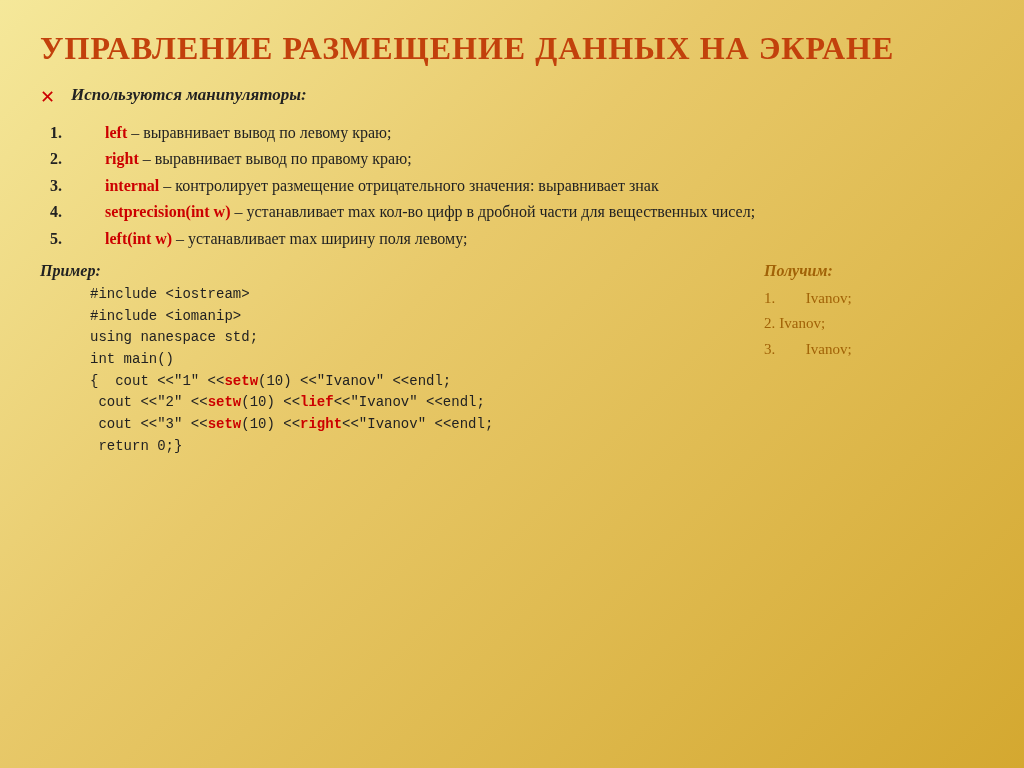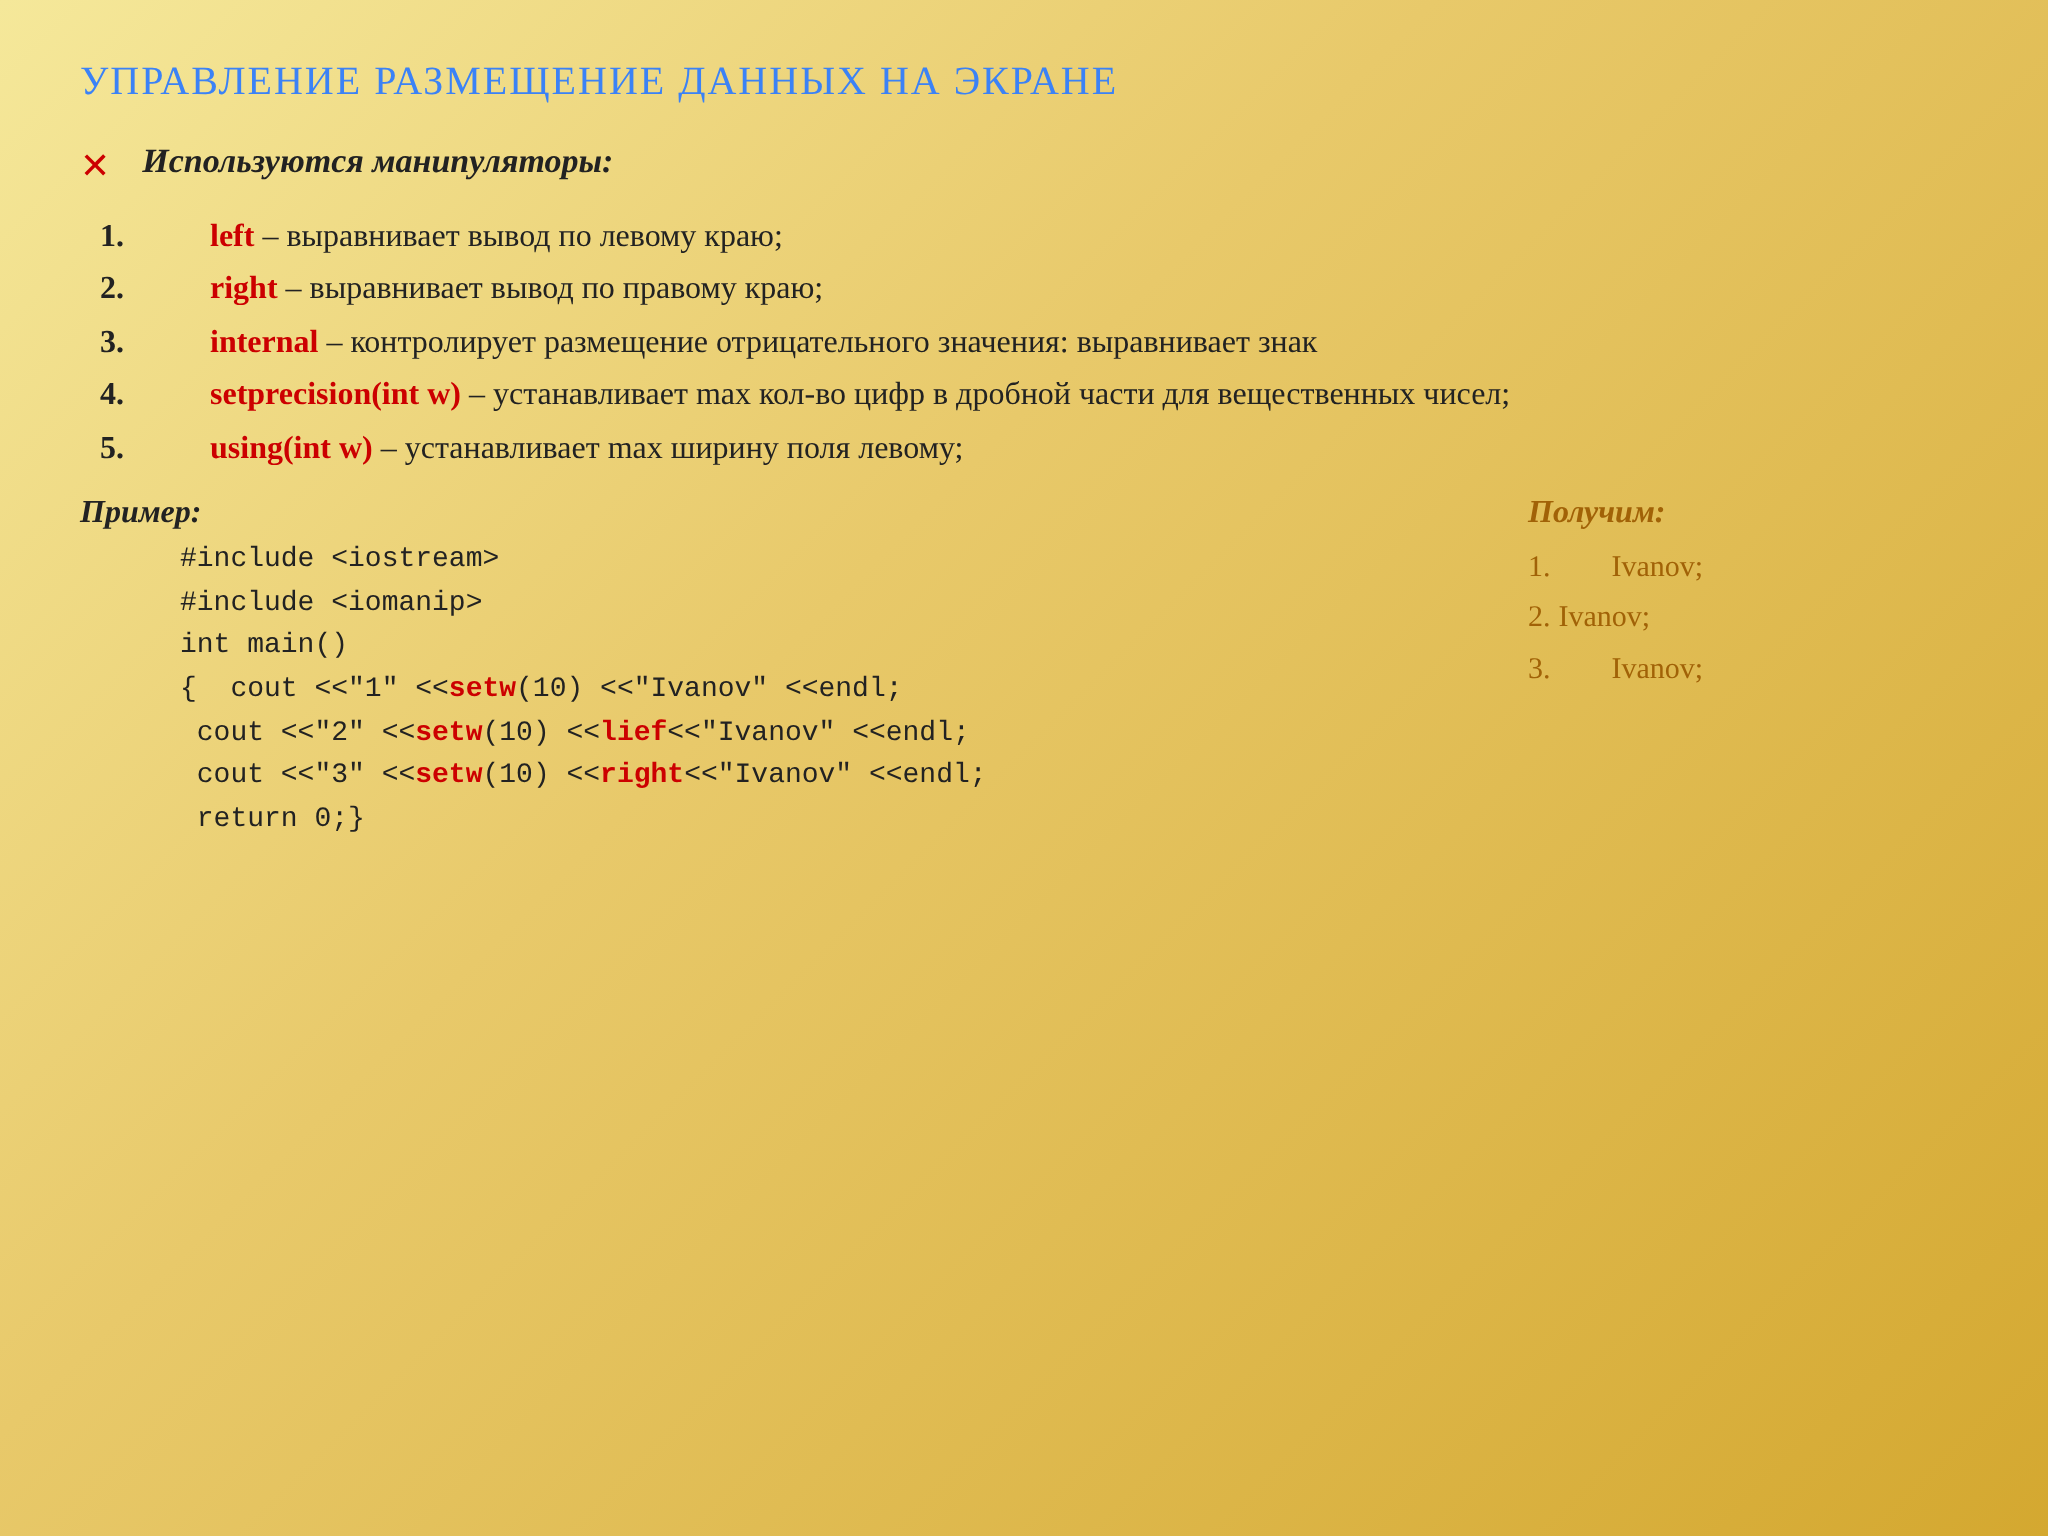--- a/index.html
+++ b/index.html
@@ -7,23 +7,23 @@
     body {
       width: 1024px;
       height: 768px;
       background: linear-gradient(135deg, #f5e89a 0%, #e8c96a 40%, #d4a830 100%);
       font-family: 'Times New Roman', Times, serif;
       overflow: hidden;
       padding: 30px 40px 20px 40px;
     }
 
     .title {
-      color: #3b82f6;
-      font-size: 20px;
-      font-weight: normal;
+      color: #c2410c;
+      font-size: 32px;
+      font-weight: bold;
       text-transform: uppercase;
       margin-bottom: 18px;
       letter-spacing: 1px;
     }
 
     .subtitle-line {
       display: flex;
       align-items: flex-start;
       margin-bottom: 14px;
     }
@@ -170,32 +170,33 @@
   <div class="list-item">
     <span class="list-num">4.</span>
     <span class="list-content">
       <span class="kw">setprecision(int w)</span><span> – устанавливает max кол-во цифр в дробной части для вещественных чисел;</span>
     </span>
   </div>
 
   <div class="list-item">
     <span class="list-num">5.</span>
     <span class="list-content">
-      <span class="kw">using(int w)</span><span> – устанавливает max ширину поля левому;</span>
+      <span class="kw">left(int w)</span><span> – устанавливает max ширину поля левому;</span>
     </span>
   </div>
 
 </div>
 
 <div class="example-section">
   <div class="example-left">
     <div class="example-label">Пример:</div>
     <div class="code-block">
       <div>#include &lt;iostream&gt;</div>
       <div>#include &lt;iomanip&gt;</div>
+      <div>using nanespace std;</div>
       <div>int main()</div>
       <div>{&nbsp; cout &lt;&lt;"1" &lt;&lt;<span class="code-red">setw</span>(10) &lt;&lt;"Ivanov" &lt;&lt;endl;</div>
       <div>&nbsp;cout &lt;&lt;"2" &lt;&lt;<span class="code-red">setw</span>(10) &lt;&lt;<span class="code-red">lief</span>&lt;&lt;"Ivanov" &lt;&lt;endl;</div>
       <div>&nbsp;cout &lt;&lt;"3" &lt;&lt;<span class="code-red">setw</span>(10) &lt;&lt;<span class="code-red">right</span>&lt;&lt;"Ivanov" &lt;&lt;endl;</div>
       <div>&nbsp;return 0;}</div>
     </div>
   </div>
 
   <div class="example-right">
     <div class="example-label">Получим:</div>

